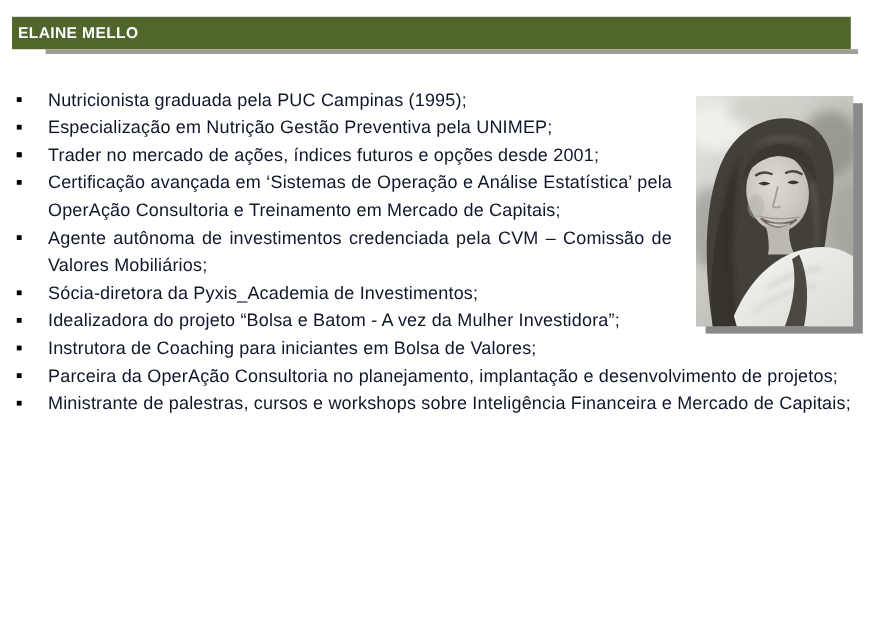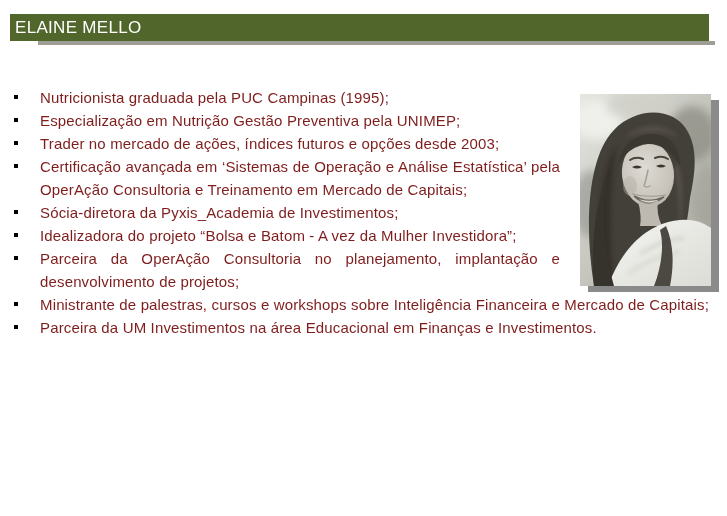--- a/index.html
+++ b/index.html
@@ -14,35 +14,35 @@
   .header-bar {
     position:absolute; left:10px; top:14px;
     width:699px; height:27px;
     background:#50662A;
     box-sizing:border-box;
     padding-left:5px;
     display:flex; align-items:center;
   }
   .header-bar .title-text {
     color:#ffffff;
-    font-weight:normal;
-    font-size:17px;
+    font-weight:bold;
+    font-size:13px;
     letter-spacing:0.3px;
     white-space:nowrap;
   }
   .header-shadow {
     position:absolute; left:38px; top:41px;
     width:677px; height:4px;
     background:#9E9E97;
   }
   
   .content {
-    position:absolute; left:14px; top:80px;
+    position:absolute; left:14px; top:66px;
     width:696px;
-    color:#7f1d1d;
+    color:#0f172a;
   }
   .photo-float {
     float:right;
     width:150px; height:212px;
   }
   .photo-frame {
     margin:14px 0 0 20px;
     width:131px; height:192px;
     box-shadow:8px 6px 0 0 #8A8A8A;
     background:#b9b9b2;
@@ -155,25 +155,24 @@
           <path d="M14,192 C10,150 16,110 26,84 C22,122 24,158 34,192 Z" fill="#36322c"></path>
           <path d="M86,132 C94,150 94,172 90,192 L74,192 C82,172 84,150 80,136 Z" fill="#433f39" opacity="0.95"></path>
         </svg>
       </div>
     </div>
 
     <ul class="bio-list">
       <li><span class="bullet"></span><span>Nutricionista graduada pela PUC Campinas (1995);</span></li>
       <li><span class="bullet"></span><span>Especialização em Nutrição Gestão Preventiva pela UNIMEP;</span></li>
       <li><span class="bullet"></span></li>
-      <li><span class="bullet"></span><span>Trader no mercado de ações, índices futuros e opções desde 2003;</span></li>
+      <li><span class="bullet"></span><span>Trader no mercado de ações, índices futuros e opções desde 2001;</span></li>
       <li><span class="bullet"></span><span>Certificação avançada em ‘Sistemas de Operação e Análise Estatística’ pela OperAção Consultoria e Treinamento em Mercado de Capitais;</span></li>
-      <li><span class="bullet"></span></li>
+      <li><span class="bullet"></span><span>Agente autônoma de investimentos credenciada pela CVM – Comissão de Valores Mobiliários;</span></li>
       <li><span class="bullet"></span><span>Sócia-diretora da Pyxis_Academia de Investimentos;</span></li>
       <li><span class="bullet"></span><span>Idealizadora do projeto “Bolsa e Batom - A vez da Mulher Investidora”;</span></li>
-      <li><span class="bullet"></span></li>
+      <li><span class="bullet"></span><span>Instrutora de Coaching para iniciantes em Bolsa de Valores;</span></li>
       <li><span class="bullet"></span><span>Parceira da OperAção Consultoria no planejamento, implantação e desenvolvimento de projetos;</span></li>
       <li><span class="bullet"></span><span>Ministrante de palestras, cursos e workshops sobre Inteligência Financeira e Mercado de Capitais;</span></li>
-      <li><span class="bullet"></span><span>Parceira da UM Investimentos na área Educacional em Finanças e Investimentos.</span></li>
     </ul>
 
   </div>
 </div>
 
 </body></html>

